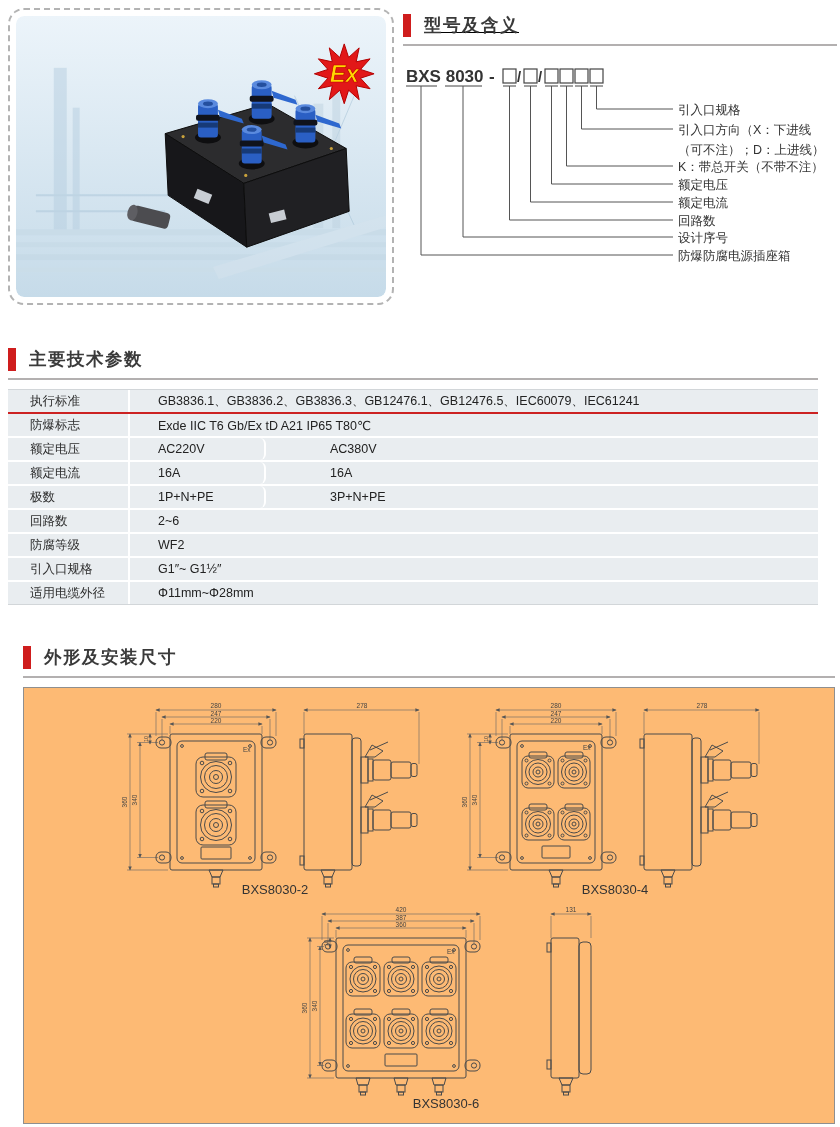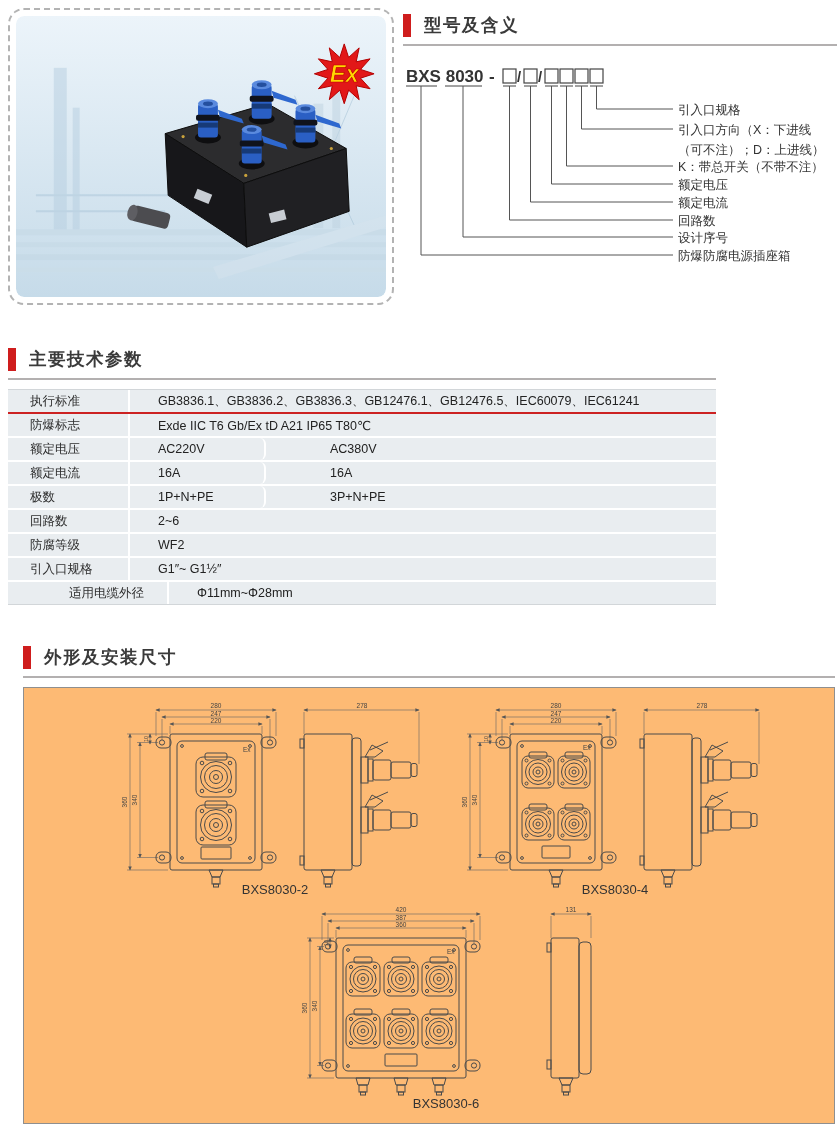--- a/index.html
+++ b/index.html
@@ -11,29 +11,29 @@
   .sec-head { display:flex; align-items:center; border-bottom:2px solid #b3b0b0; padding:1px 0 7px 0; }
   .red-bar { width:8px; height:23px; background:#cf1d1d; margin-right:13px; flex:none; }
   .sec-title { font-size:17.5px; font-weight:bold; color:#3a3a3a; letter-spacing:1.5px; }
 
   
   .photo-panel { position:absolute; left:8px; top:8px; width:386px; height:297px;
                  border:2px dashed #b3b3b3; border-radius:16px; padding:6px; background:#fff; }
   .photo-scene { width:100%; height:100%; border-radius:8px; display:block; }
 
   
-  .model-block { position:absolute; left:403px; top:12px; width:434px; }
+  .model-block { position:absolute; left:403px; top:12px; width:434px;text-decoration:underline; }
   .model-svg { display:block; margin-top:10px; }
 
   
-  .specs-block { position:absolute; left:8px; top:346px; width:708px; }
+  .specs-block { position:absolute; left:8px; top:346px; width:810px; }
   .spec-table { margin-top:9px; border-top:1px solid #d2d6d9; border-bottom:1px solid #d2d6d9; }
   .trow { display:flex; align-items:center; height:22px; background:#e9edf0;
           margin-bottom:2px; font-size:12.5px; color:#222; }
-  .trow:last-child { margin-bottom:0;padding-left:39px; }
+  .trow:last-child { margin-bottom:0; }
   .trow.no-gap { margin-bottom:0; }
   .red-line { height:2px; background:#cc2222; }
   .tlabel { width:122px; padding-left:22px; border-right:2px solid #fff; align-self:stretch;
             display:flex; align-items:center; color:#2e2e2e; flex:none; }
   .tval { padding-left:28px; }
   .tval.c1 { width:136px; border-right:2px solid #fff; align-self:stretch; display:flex; align-items:center; flex:none;border-radius:6px; }
   .tval.c2 { padding-left:64px; }
   .tval.full { flex:1; }
 
   

